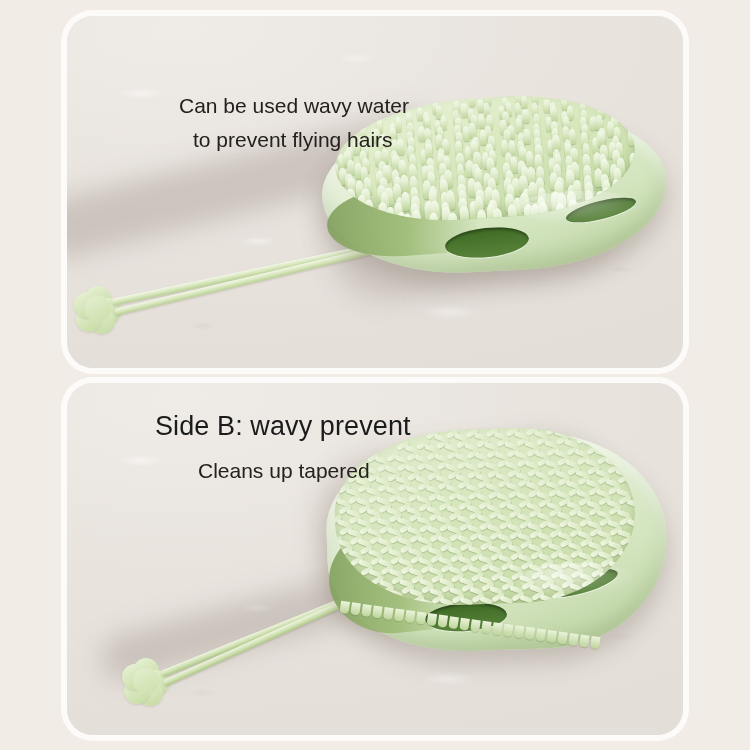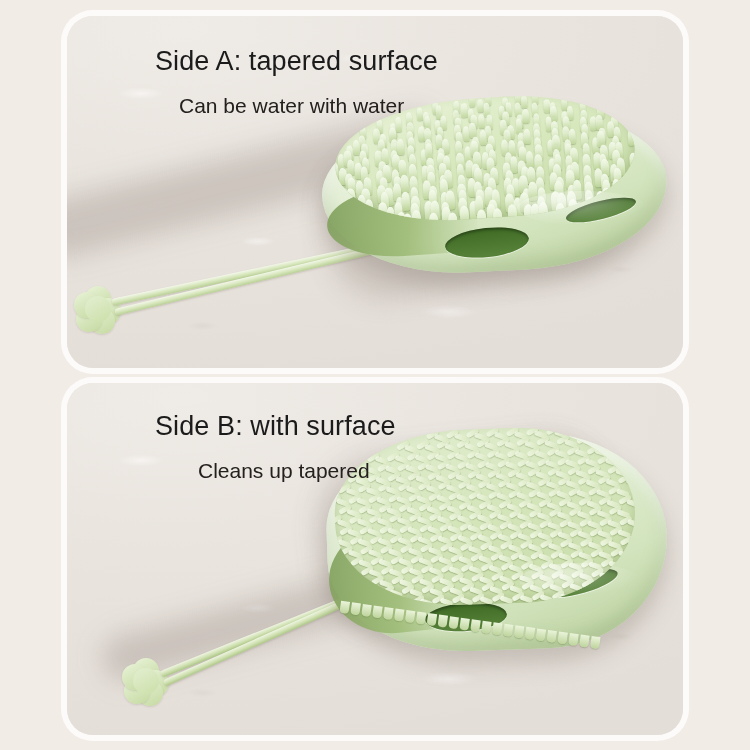--- a/index.html
+++ b/index.html
@@ -517,22 +517,22 @@
           <span class="bristle" style="left: 199.822px; top: 107.852px; width: 9px; height: 20.4px; opacity: 0.98; z-index: 12;"></span>
           <span class="bristle" style="left: 216.733px; top: 110.343px; width: 9px; height: 20.4px; opacity: 0.98; z-index: 12;"></span>
           <span class="bristle" style="left: 230.252px; top: 106.63px; width: 9px; height: 20.4px; opacity: 0.98; z-index: 12;"></span>
           <span class="bristle" style="left: 235.908px; top: 111.349px; width: 9px; height: 20.4px; opacity: 0.98; z-index: 12;"></span>
           <span class="bristle" style="left: 246.982px; top: 105.898px; width: 9px; height: 20.4px; opacity: 0.98; z-index: 12;"></span>
         </div>
 
       <div class="spec" style="left:450px;top:175px;width:130px;height:34px;opacity:.55;"></div>
     </div>
 
-    <div class="title">Side A: tapered surface</div>
-    <div class="sub sub-1">Can be water with water</div>
+    <div class="sub sub-1">Can be used wavy water</div>
+    <div class="sub sub-2">to prevent flying hairs</div>
   </div>
 
   <div class="panel" id="panel-b">
     <div class="scene">
       <div class="wall"></div>
 
       <div class="castshadow" style="left:30px;top:215px;width:330px;height:46px;transform:rotate(-15deg);border-radius:36px;"></div>
       <div class="castshadow" style="left:250px;top:60px;width:300px;height:180px;transform:rotate(-6deg);border-radius:70px;opacity:.70;"></div>
 
       <div class="flower" style="left:56px;top:275px;">
@@ -1028,17 +1028,17 @@
           <span class="chev" style="left: 202px; top: 169.206px; width: 13px; transform: rotate(22deg); opacity: 0.96;"></span>
           <span class="chev" style="left: 214px; top: 165.706px; width: 13px; transform: rotate(-28deg); opacity: 0.96;"></span>
           <span class="chev" style="left: 222px; top: 169.206px; width: 13px; transform: rotate(22deg); opacity: 0.96;"></span>
           <span class="chev" style="left: 234px; top: 165.706px; width: 13px; transform: rotate(-28deg); opacity: 0.96;"></span>
           <span class="chev" style="left: 242px; top: 169.206px; width: 13px; transform: rotate(22deg); opacity: 0.96;"></span>
         </div>
 
       <div class="spec" style="left:452px;top:180px;width:120px;height:34px;opacity:.5;"></div>
     </div>
 
-    <div class="title">Side B: with surface</div>
+    <div class="title">Side B: wavy prevent</div>
     <div class="sub sub-1">Cleans up tapered</div>
   </div>
 
 </div>
 
 </body></html>

